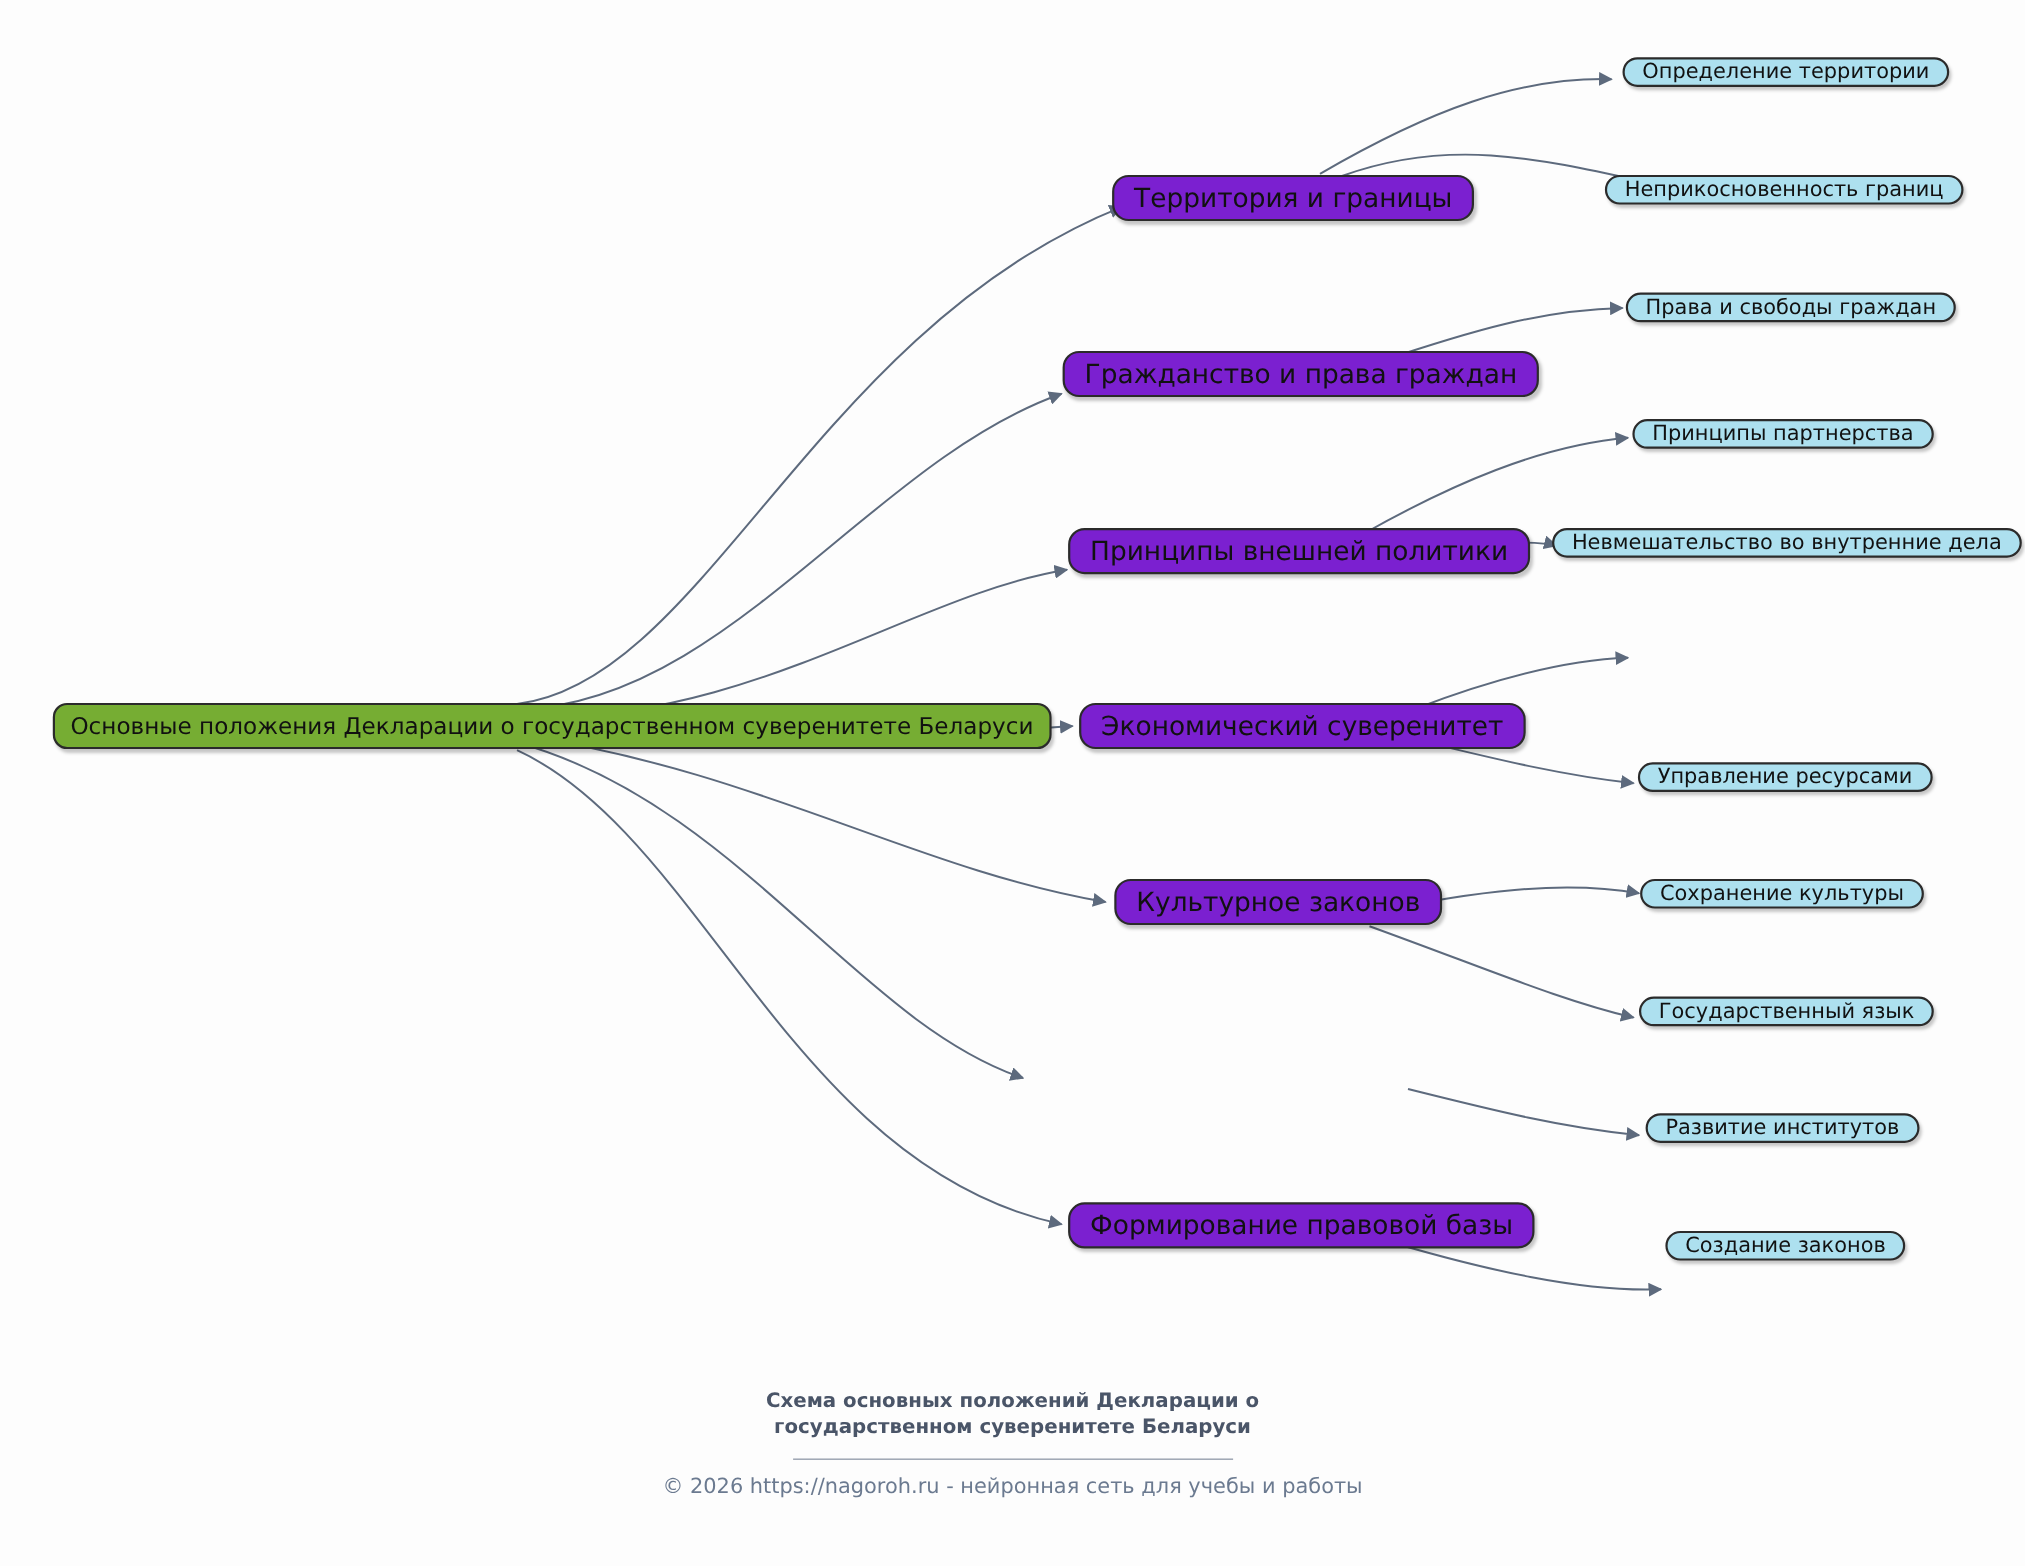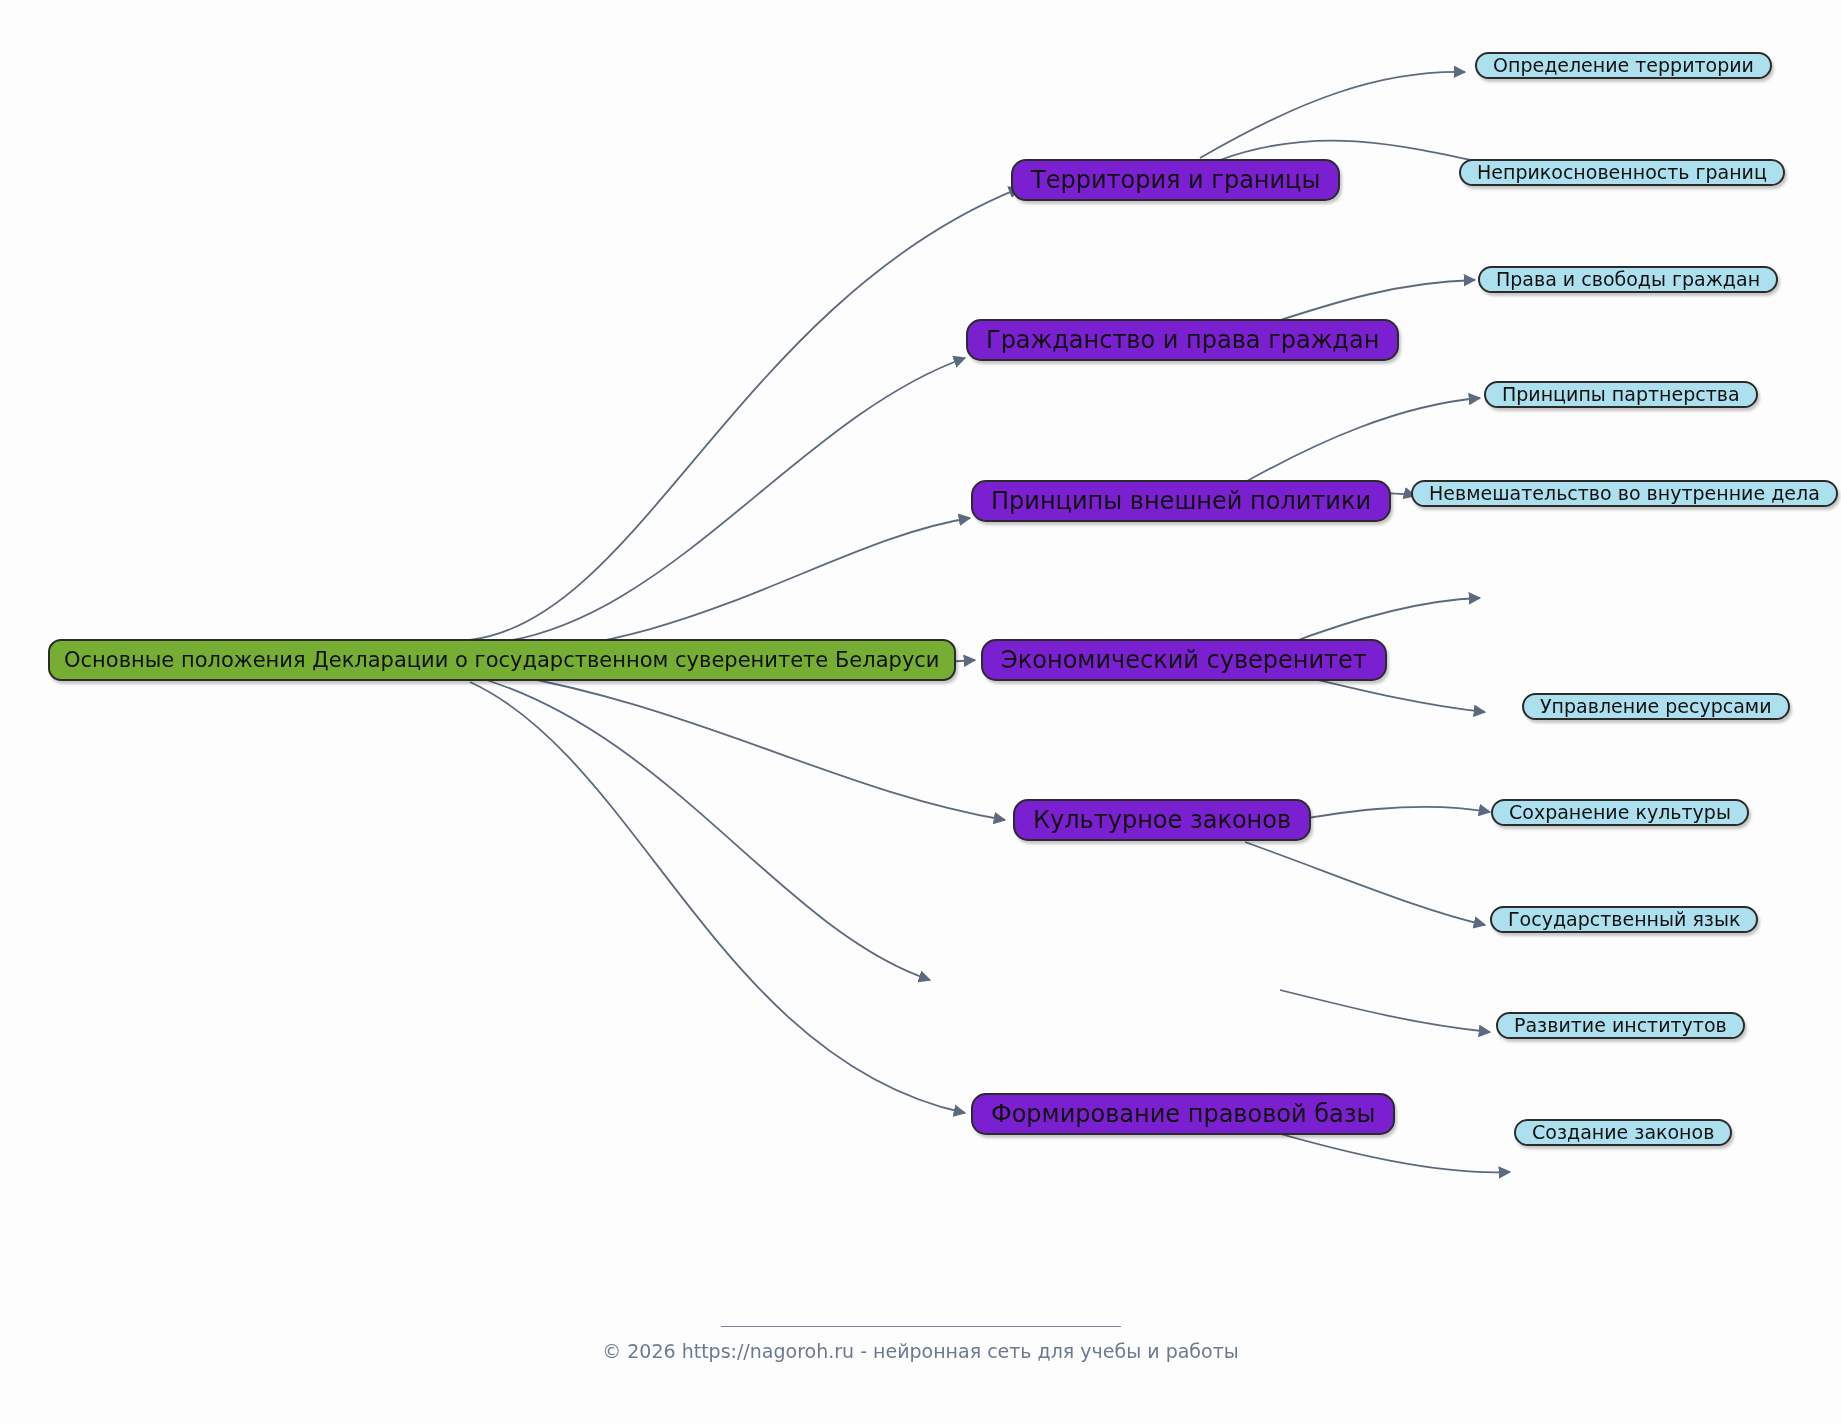--- a/index.html
+++ b/index.html
@@ -167,21 +167,21 @@
   <div class="node node-leaf" style="left:1484px; top:381px;">
     <span>Принципы партнерства</span>
   </div>
   <div class="node node-leaf" style="left:1411px; top:480px;text-align:right;">
     <span>Невмешательство во внутренние дела</span>
   </div>
 
   <div class="node node-branch" style="left:981px; top:639px;">
     <span>Экономический суверенитет</span>
   </div>
-  <div class="node node-leaf" style="left:1489px; top:693px;margin-left:33px;">
+  <div class="node node-leaf" style="left:1489px; top:693px;">
     <span>Управление ресурсами</span>
   </div>
 
   <div class="node node-branch" style="left:1013px; top:799px;">
     <span>Культурное законов</span>
   </div>
   <div class="node node-leaf" style="left:1491px; top:799px;">
     <span>Сохранение культуры</span>
   </div>
   <div class="node node-leaf" style="left:1490px; top:906px;">
@@ -192,16 +192,20 @@
     <span>Развитие институтов</span>
   </div>
 
   <div class="node node-branch" style="left:971px; top:1093px;">
     <span>Формирование правовой базы</span>
   </div>
   <div class="node node-leaf" style="left:1514px; top:1119px;">
     <span>Создание законов</span>
   </div>
 
+  <div class="footer footer-title">
+    <div>Схема основных положений Декларации о</div>
+    <div>государственном суверенитете Беларуси</div>
+  </div>
   <div class="footer-rule"></div>
   <div class="footer footer-copy">© 2026 https://nagoroh.ru - нейронная сеть для учебы и работы</div>
 
 </div>
 
 </body></html>

